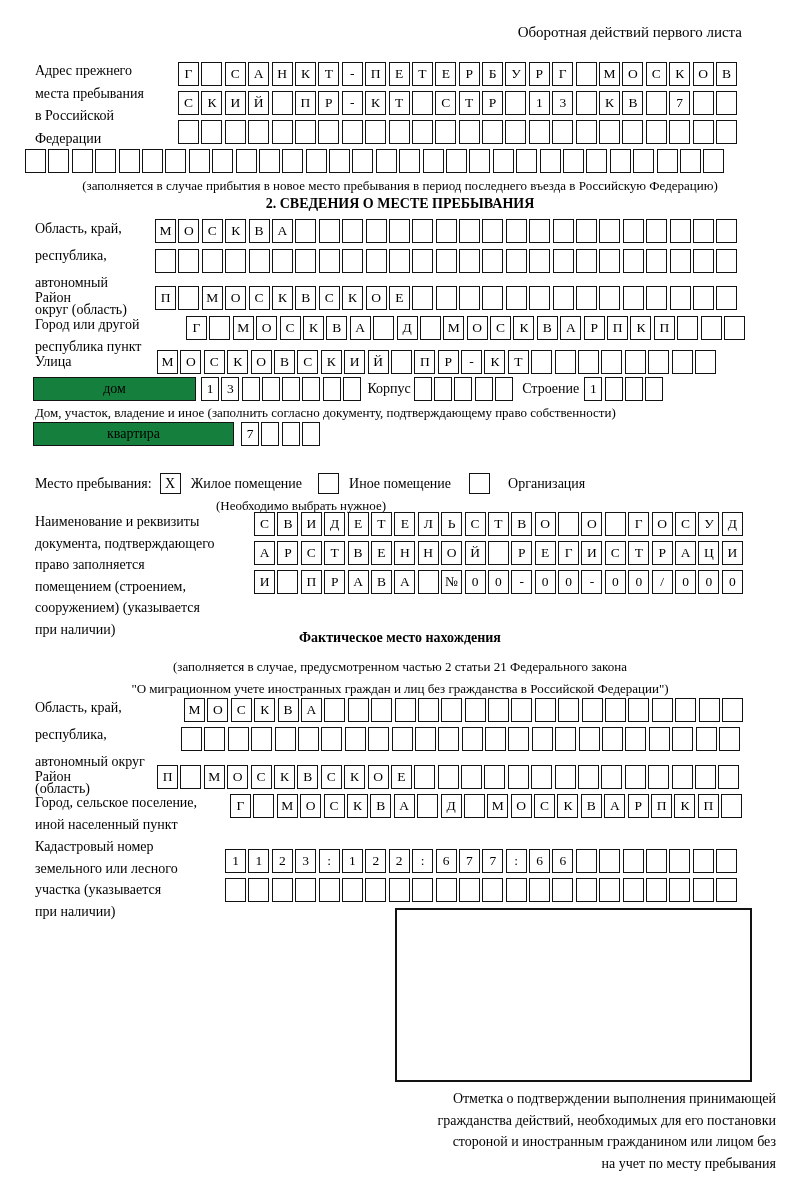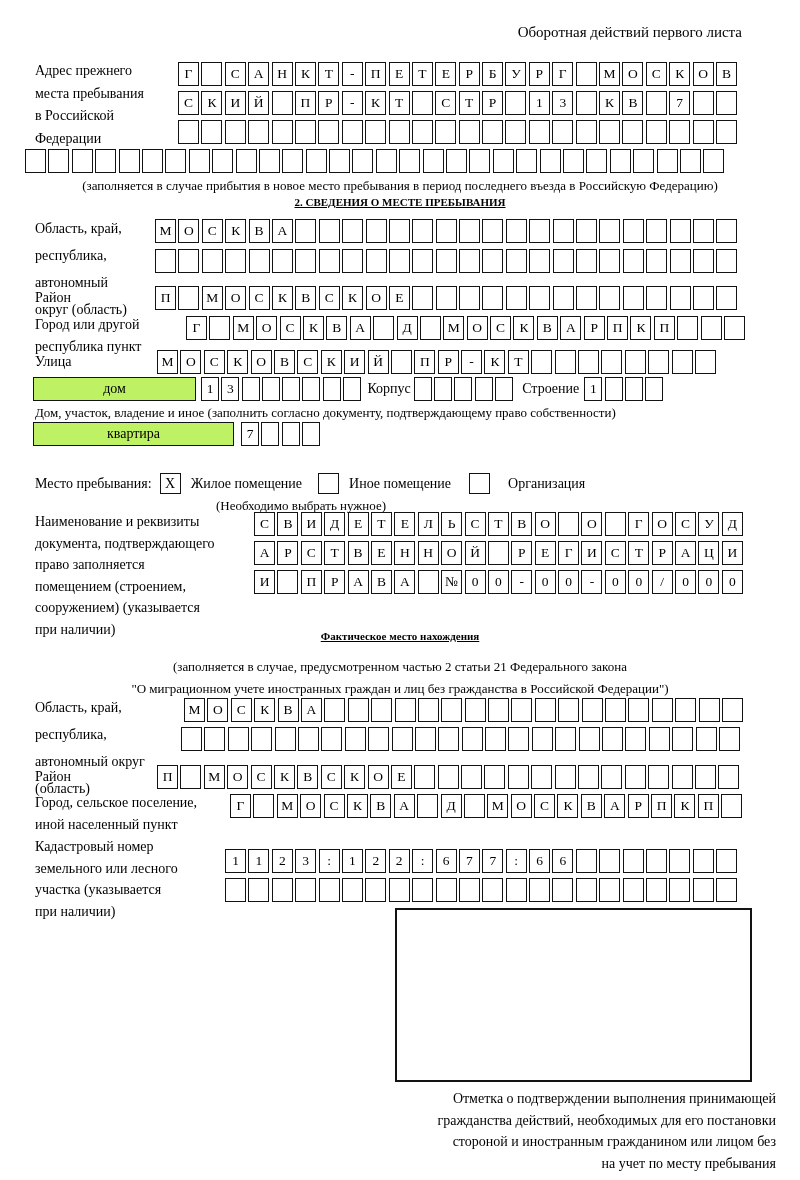--- a/index.html
+++ b/index.html
@@ -1,33 +1,33 @@
 <!DOCTYPE html>
 <html><head>
 <meta charset="utf-8">
 <style>
   html,body{margin:0;padding:0;background:#fff;}
   .page{position:relative;width:800px;height:1180px;background:#ffffff;color:#000;
         font-family:"Liberation Serif","DejaVu Serif",serif;font-size:14px;overflow:hidden;}
   .abs{position:absolute;}
   .center{left:0;width:100%;text-align:center;}
   .note{font-size:13px;text-align:center;}
-  .title{font-size:11px;font-weight:bold;text-decoration:underline;}
+  .title{font-size:14px;font-weight:bold;}
   .hdr{font-size:15px;}
   .lines .line{white-space:nowrap;}
   .lh22 .line{line-height:22.5px;}
   .lh27 .line{line-height:27px;}
   .lh21 .line{line-height:21.5px;}
   .cellrow{display:flex;}
   .cell{box-sizing:content-box;display:inline-flex;align-items:center;justify-content:center;
         width:19px;height:22px;border:1.6px solid #131313;margin-right:2.4px;
         font-size:13.5px;background:#fff;flex:none;}
   .small .cell{width:16px;margin-right:2.3px;}
   .wbox{box-sizing:content-box;height:22px;border:1.6px solid #131313;display:flex;
-        align-items:center;justify-content:center;flex:none;background:#bef264;}
+        align-items:center;justify-content:center;flex:none;background:#15803d;}
   .inlrow{display:flex;align-items:center;}
   .checkbox{box-sizing:content-box;display:inline-flex;align-items:center;justify-content:center;
         width:19px;height:19px;border:1.6px solid #131313;font-size:14px;flex:none;background:#fff;}
   .stamp{border:2px solid #131313;background:#fff;}
 </style>
 </head>
 <body>
 
 <div class="page">
 

